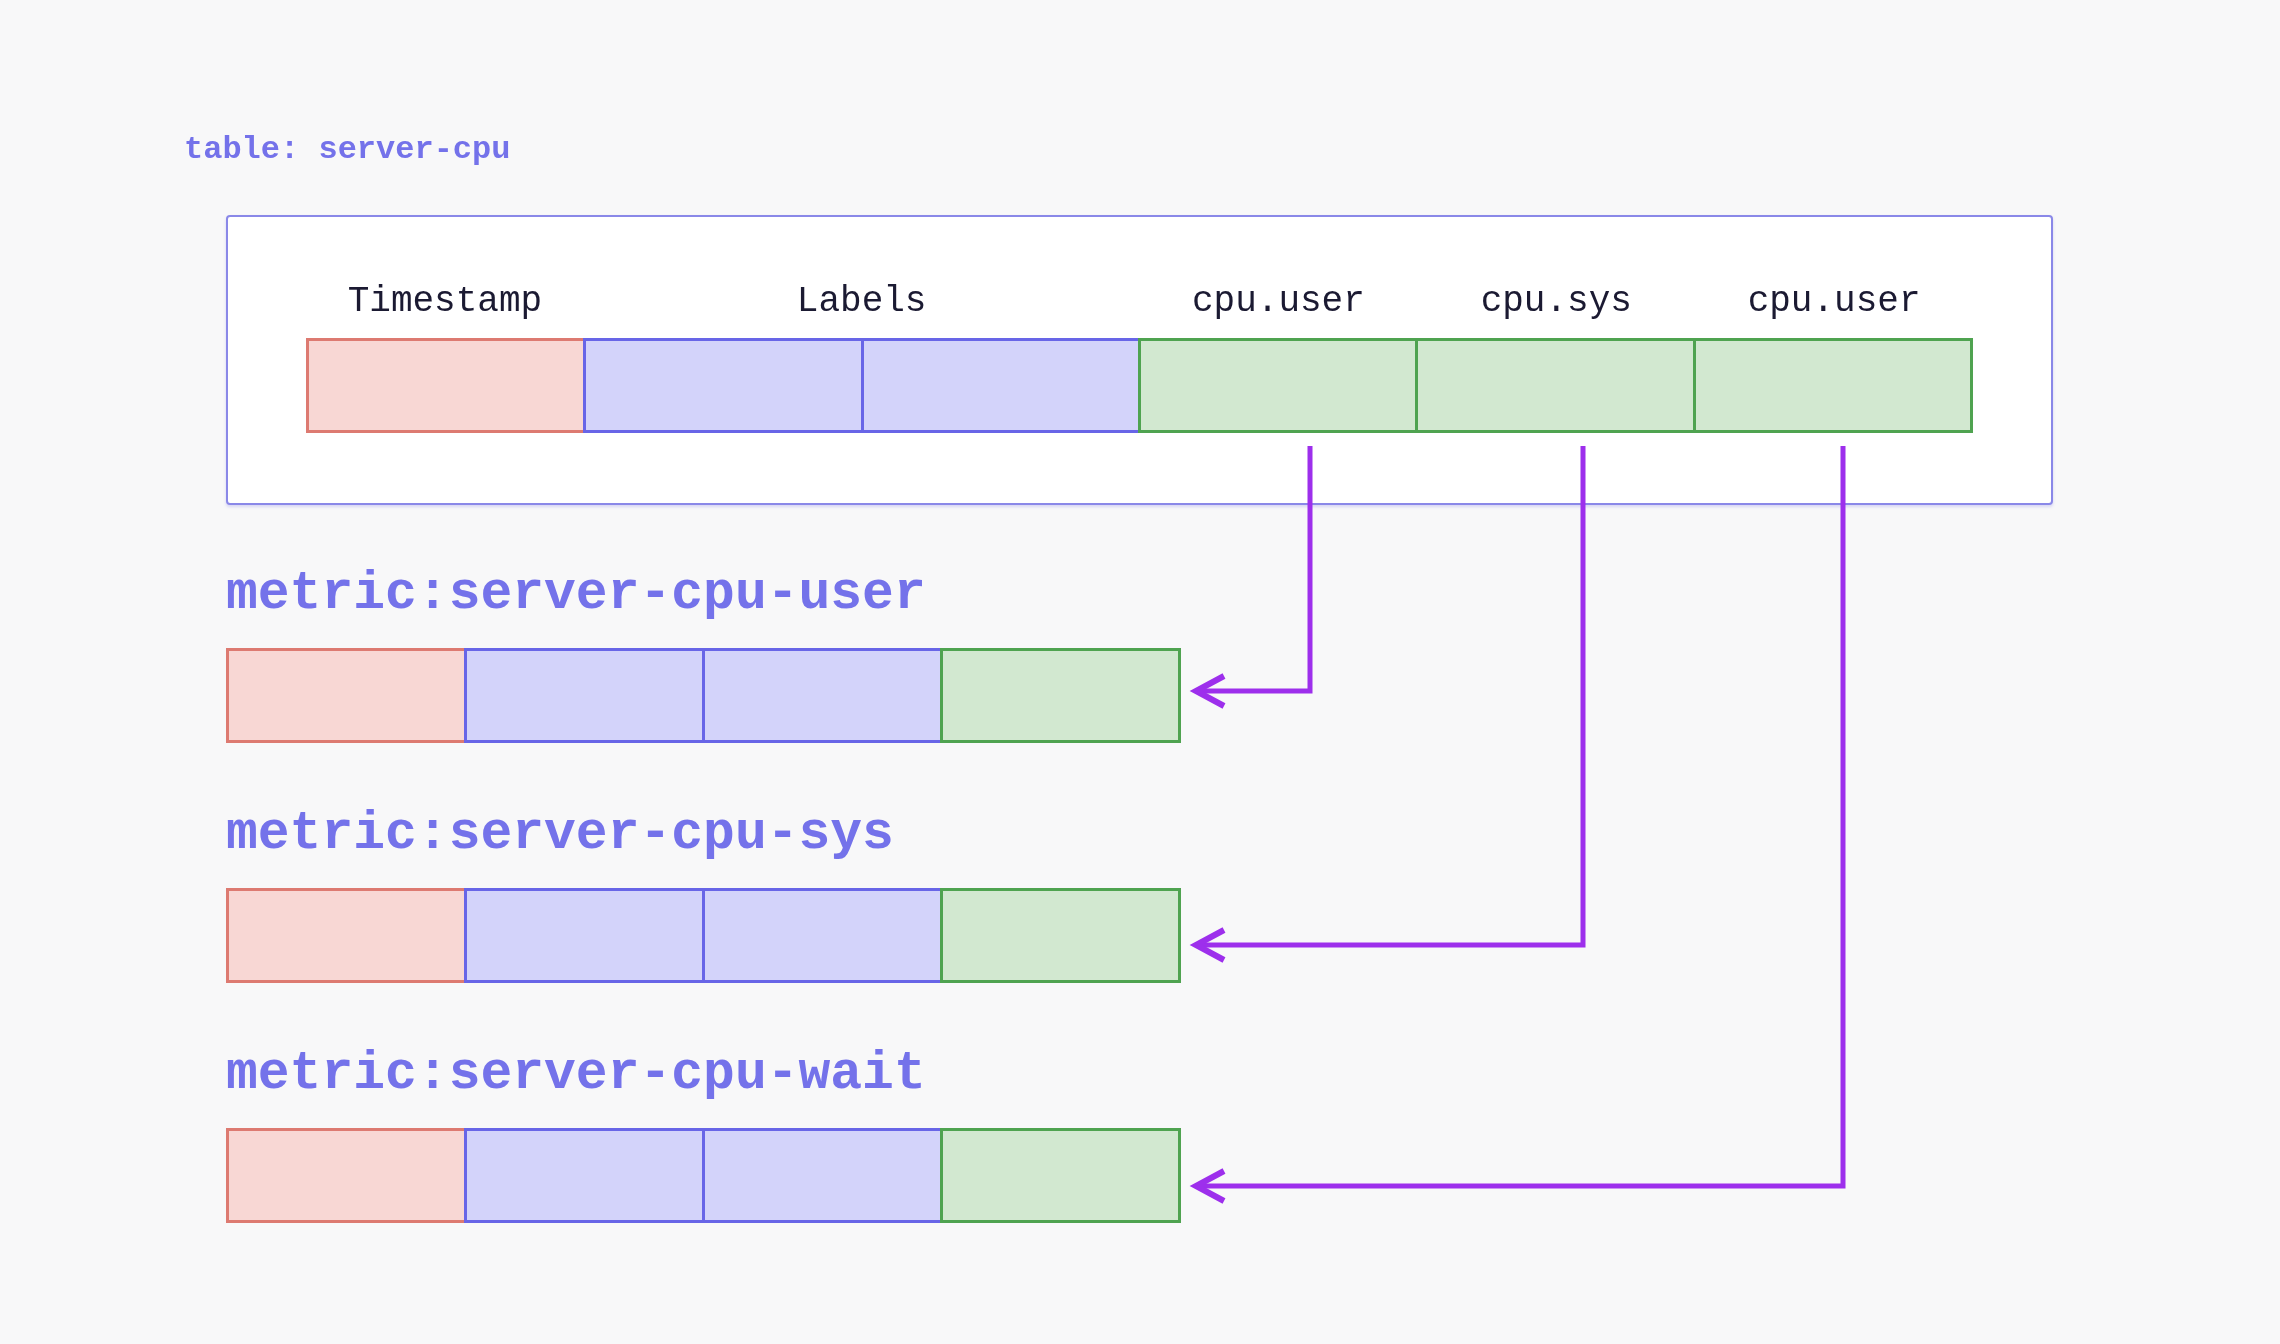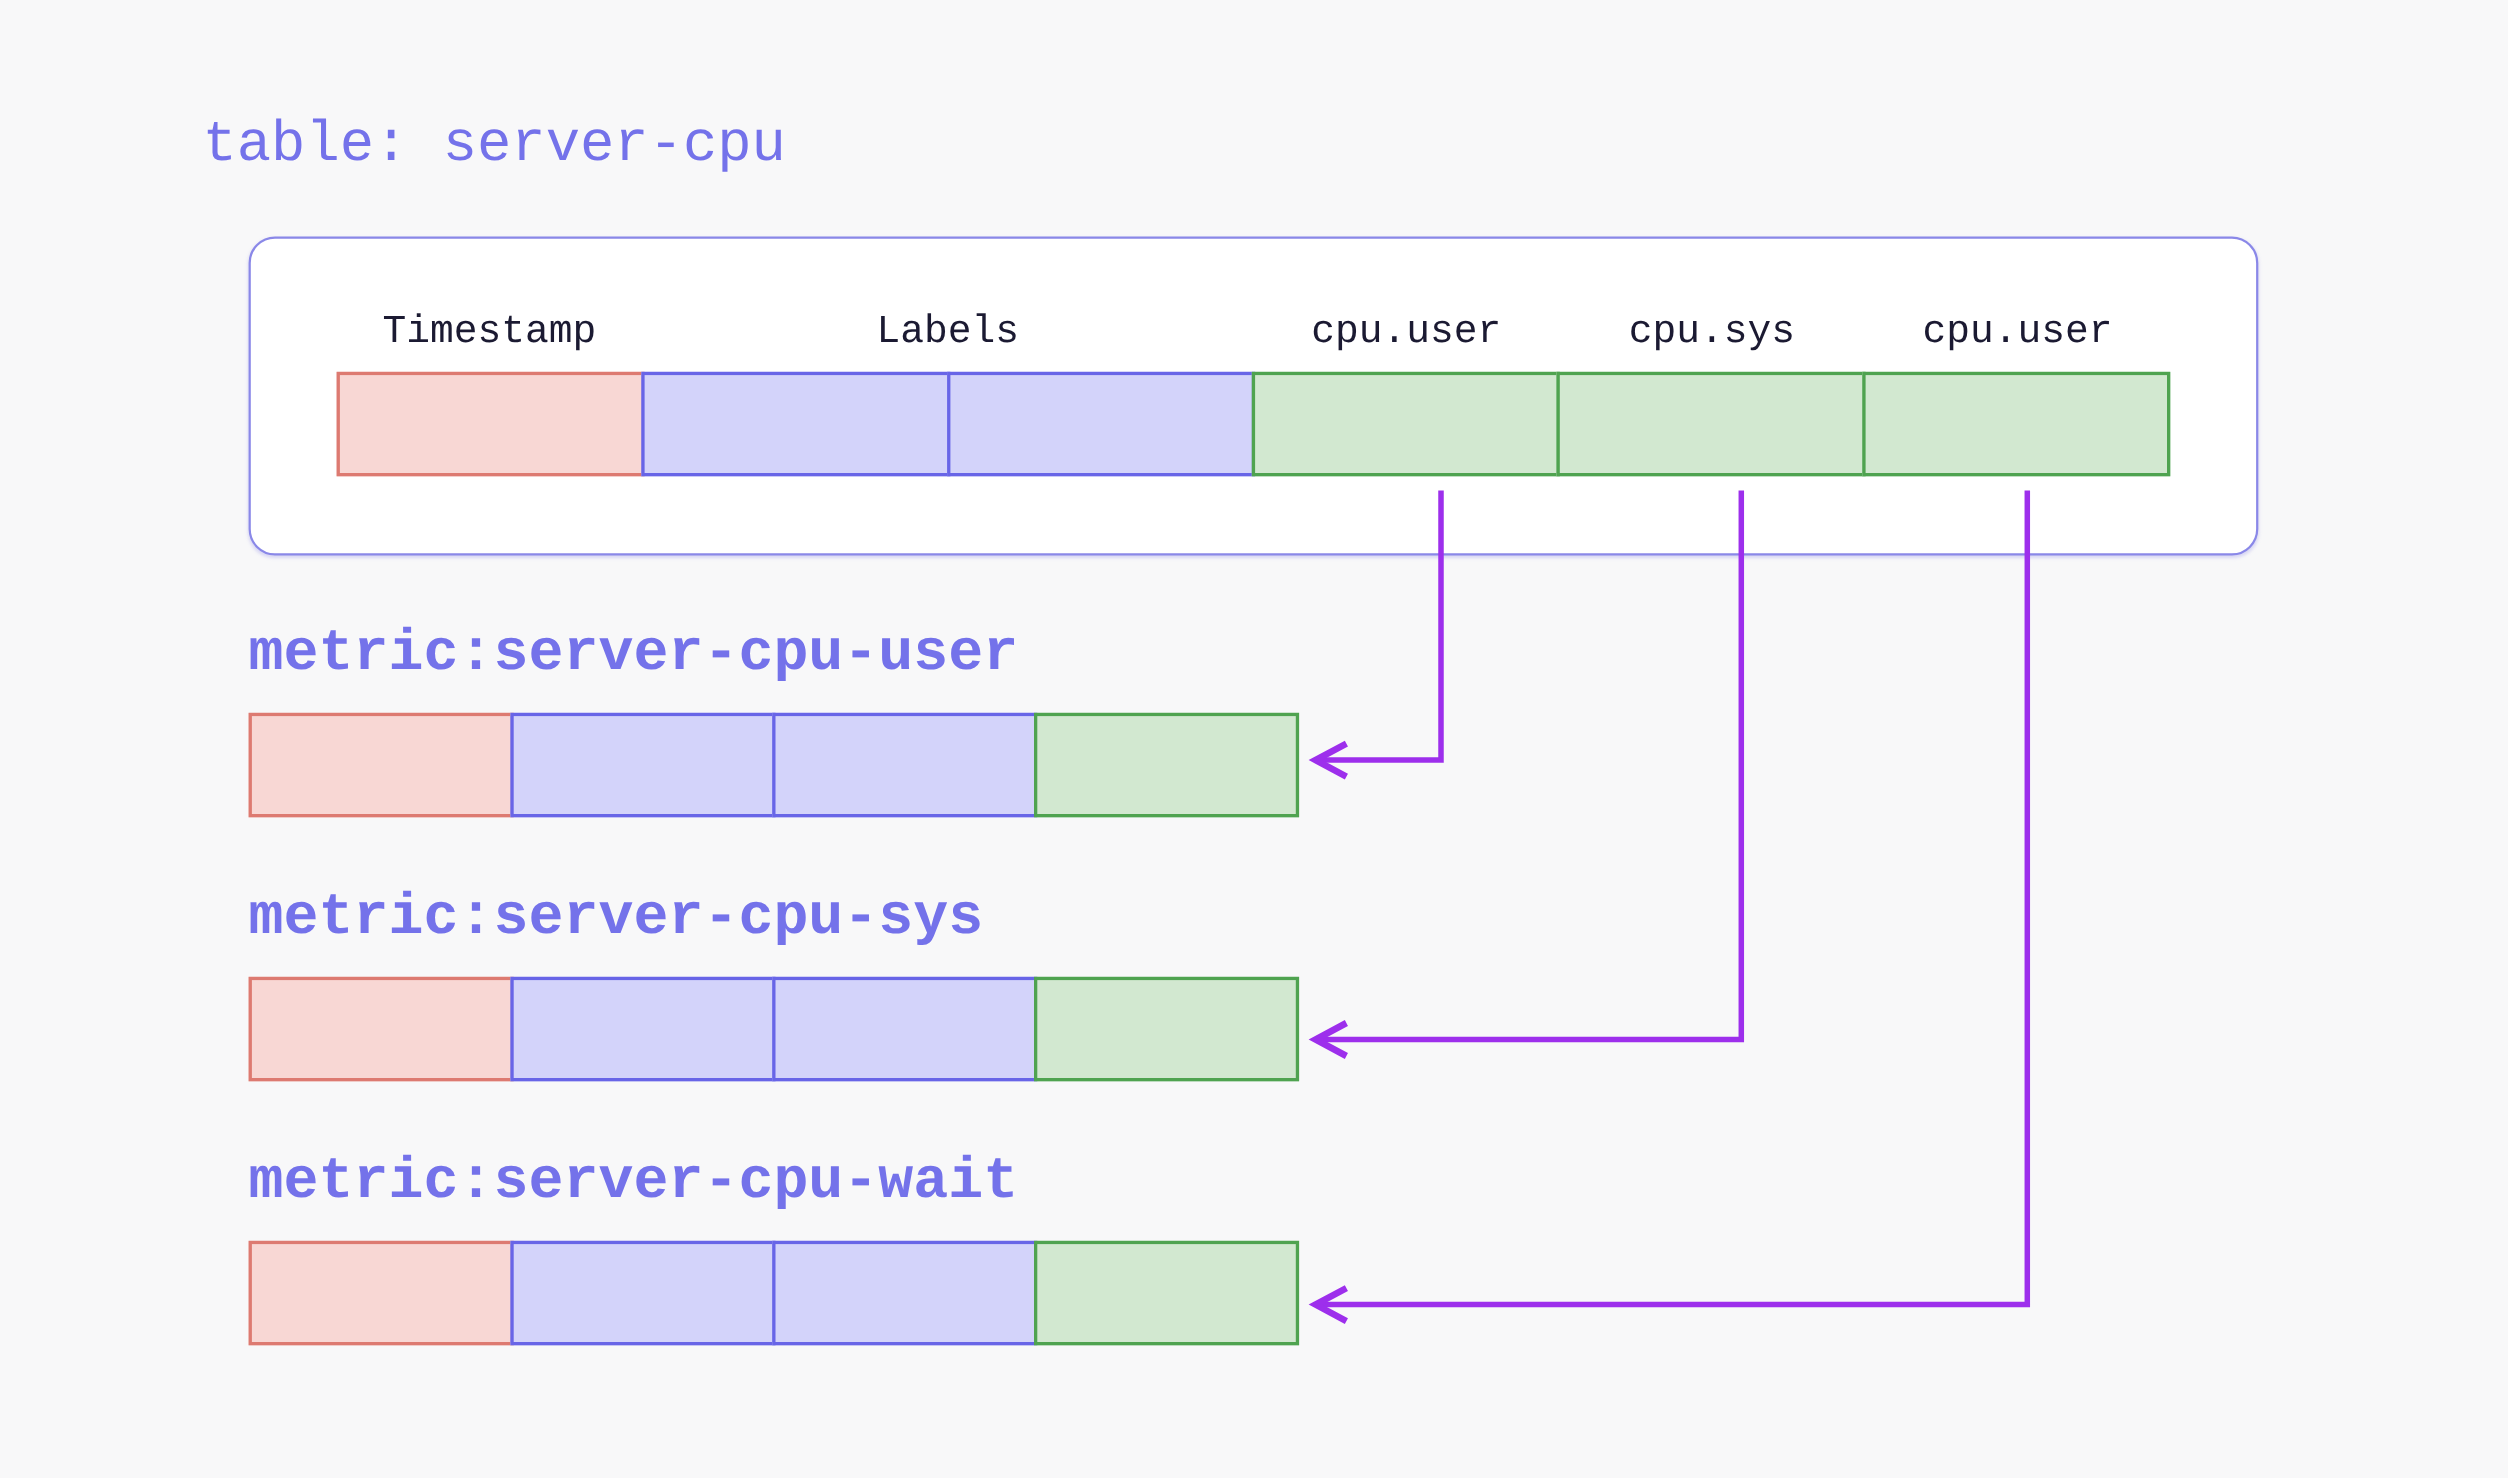--- a/index.html
+++ b/index.html
@@ -9,30 +9,30 @@
     --cell-blue-bg:#d3d3fa; --cell-blue-border:#6865e7;
     --cell-green-bg:#d2e8d0; --cell-green-border:#4fa350;
     --arrow:#9d2fec;
   }
   *{box-sizing:border-box;margin:0;padding:0}
   html,body{width:2280px;height:1344px;overflow:hidden}
   body{background:var(--page-bg);font-family:"Liberation Mono","DejaVu Sans Mono",monospace;}
   .canvas{position:relative;width:2280px;height:1344px}
 
   .title{
-    position:absolute;left:184px;top:108px;
-    font-size:52px;font-weight:normal;line-height:48px;color:var(--title-text);
+    position:absolute;left:184px;top:126px;
+    font-size:32px;font-weight:bold;line-height:48px;color:var(--title-text);
     white-space:pre;
   }
 
   .table-box{
     position:absolute;left:226px;top:215px;width:1827px;height:290px;
     background:var(--container-bg);
     border:2px solid var(--container-border);
-    border-radius:24px;
+    border-radius:4px;
     box-shadow:0 2px 3px rgba(138,136,232,0.30);
   }
   .header-row{
     position:absolute;left:78px;top:62px;width:1667px;height:46px;
     display:flex;align-items:center;
   }
   .hdr{
     font-size:36px;line-height:46px;color:var(--header-text);
     text-align:center;white-space:pre;
   }

